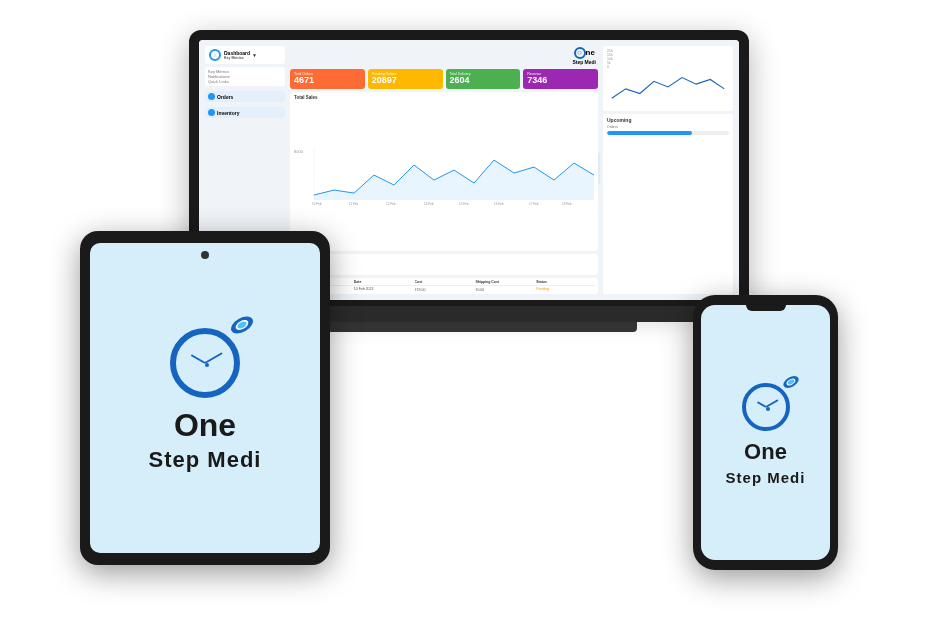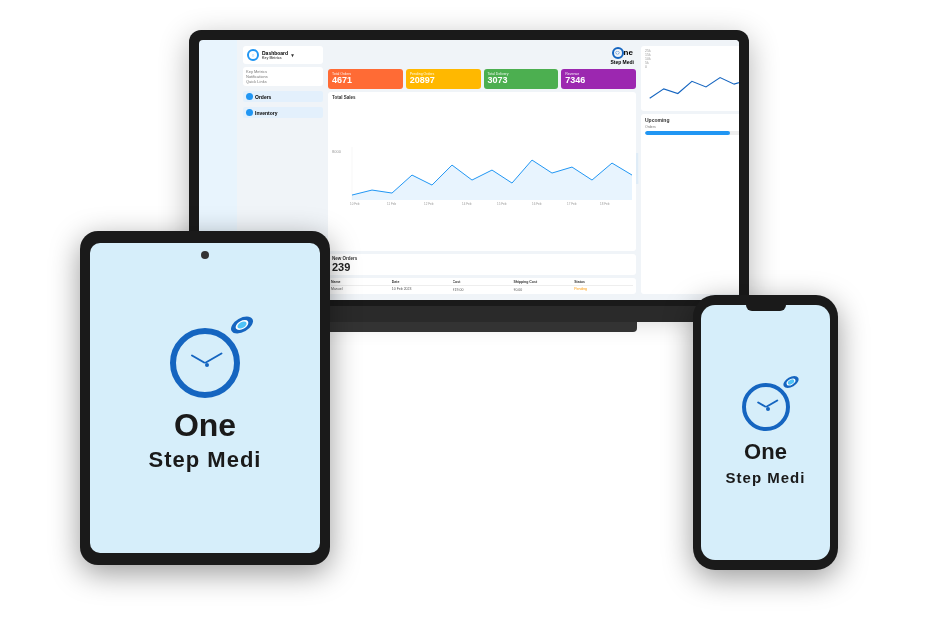--- a/index.html
+++ b/index.html
@@ -59,21 +59,20 @@
       border-radius: 0 0 4px 4px;
     }
 
     
     .dashboard {
       width: 100%;
       height: 100%;
       background: #f0f4f8;
       padding: 6px;
       position: relative;
-      margin-left: 38px;
     }
 
     
     .watermark {
       position: absolute;
       top: 50%;
       left: 50%;
       transform: translate(-50%, -50%);
       opacity: 0.08;
       font-size: 42px;
@@ -555,21 +554,21 @@
                 <div class="metric-card orange">
                   <div class="metric-label">Total Orders</div>
                   <div class="metric-value">4671</div>
                 </div>
                 <div class="metric-card yellow">
                   <div class="metric-label">Pending Orders</div>
                   <div class="metric-value">20897</div>
                 </div>
                 <div class="metric-card green">
                   <div class="metric-label">Total Delivery</div>
-                  <div class="metric-value">3073</div>
+                  <div class="metric-value">2604</div>
                 </div>
                 <div class="metric-card purple">
                   <div class="metric-label">Revenue</div>
                   <div class="metric-value">7346</div>
                 </div>
               </div>
 
               <div class="chart-area">
                 <div class="chart-title">Total Sales</div>
                 <svg class="chart-svg" viewBox="0 0 300 60">

